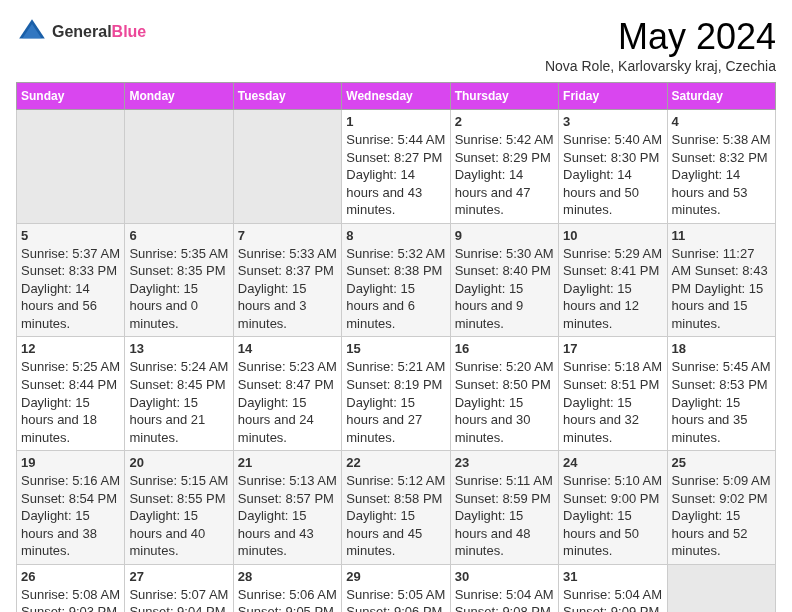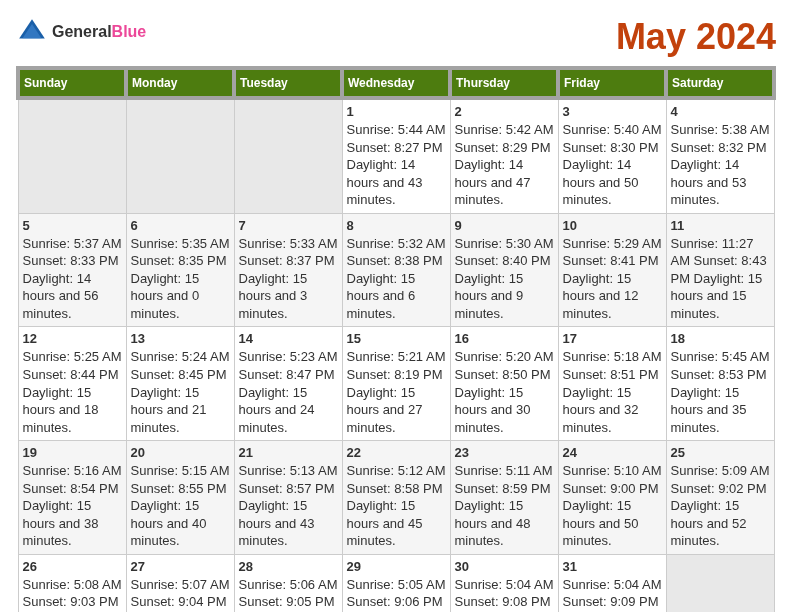--- a/index.html
+++ b/index.html
@@ -38,40 +38,40 @@
     }
     .logo-icon {
       width: 32px;
       height: 32px;
     }
     .title-area {
       text-align: right;
     }
     .month-title {
       font-size: 36px;
-      font-weight: bold;
-      color: #c2410c;
+      font-weight: normal;
+      color: #000000;
     }
     .subtitle {
       font-size: 14px;
       color: #333;
     }
     table {
       width: 100%;
       border-collapse: collapse;
       table-layout: fixed;
     }
     thead th {
-      background: #4d7c0f;
+      background: #d946ef;
       color: #fff;
       font-size: 12px;
       font-weight: bold;
       padding: 6px 4px;
       text-align: left;
-      border: 4px solid #a3a3a3;
+      border: 1px solid #a3a3a3;
     }
     tbody td {
       vertical-align: top;
       border: 1px solid #ccc;
       padding: 4px 4px;
       font-size: 10px;
       color: #333;
       height: 88px;
       background: #fff;
     }
@@ -103,20 +103,21 @@
       <polygon points="20,4 36,28 4,28" fill="#1a5fa8"></polygon>
       <polygon points="20,10 32,28 8,28" fill="#4a90d9" opacity="0.5"></polygon>
     </svg>
     <div class="logo-text">
       <span class="logo-general">General</span>
       <span class="logo-blue">Blue</span>
     </div>
   </div>
   <div class="title-area">
     <div class="month-title">May 2024</div>
+    <div class="subtitle">Nova Role, Karlovarsky kraj, Czechia</div>
   </div>
 </div>
 
 <table>
   <thead>
     <tr>
     <th>Sunday</th>
         <th>Monday</th>
         <th>Tuesday</th>
         <th>Wednesday</th>

